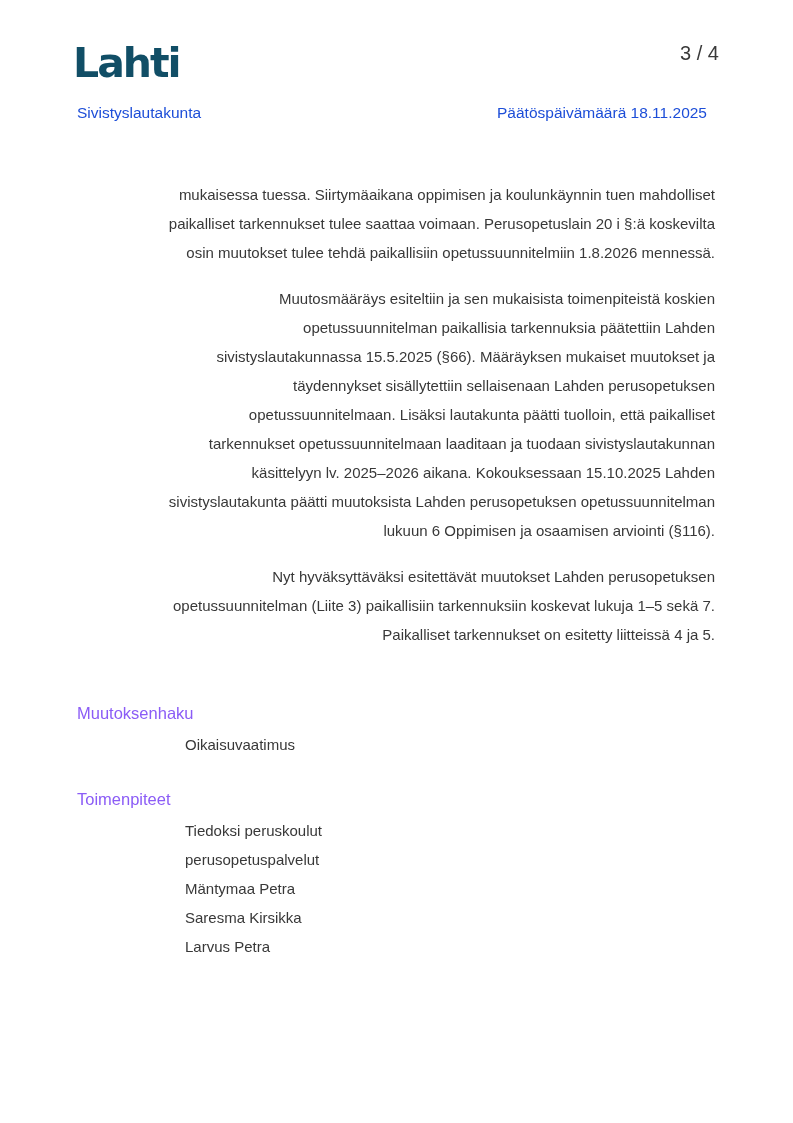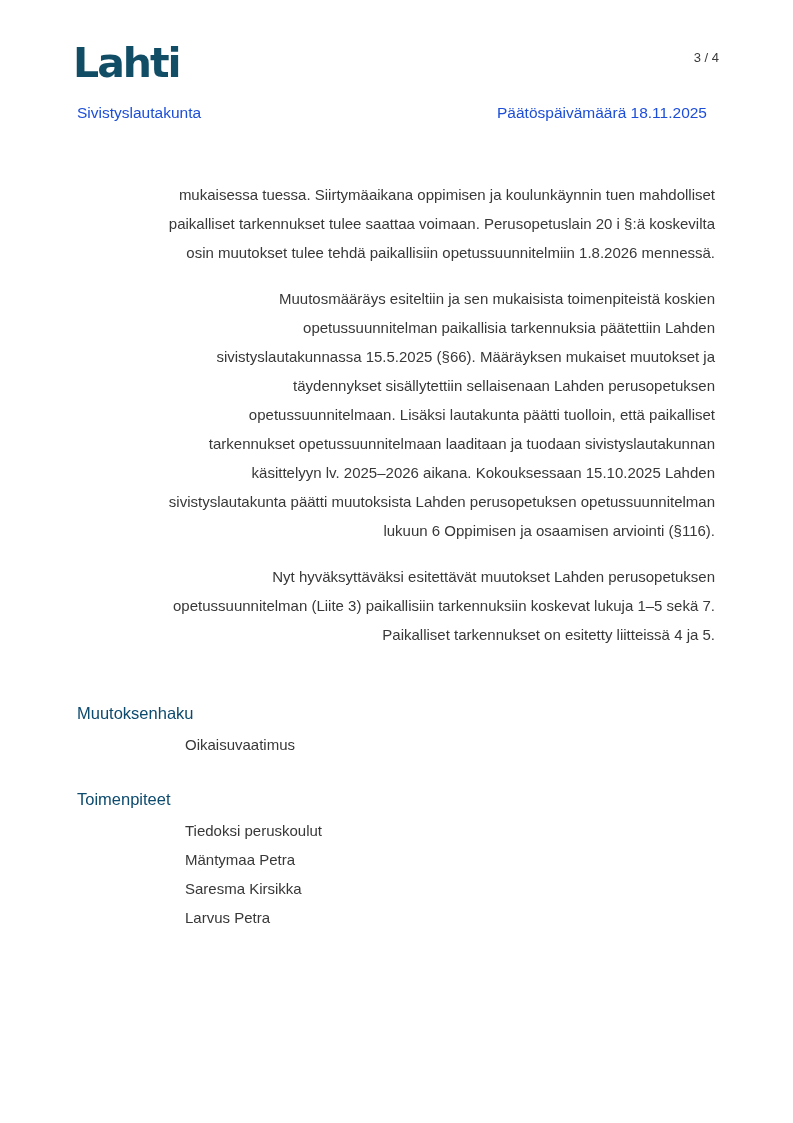--- a/index.html
+++ b/index.html
@@ -27,23 +27,23 @@
     font-family: "DejaVu Sans", sans-serif;
     font-weight: 800;
     font-size: 41px;
     line-height: 46px;
     letter-spacing: -2px;
     color: #114e66;
   }
 
   .page-number {
     position: absolute;
-    top: 50px;
+    top: 42px;
     right: 74px;
-    font-size: 13px;
+    font-size: 20px;
     color: #3a3a3a;
     margin-left: 16px;
   }
 
   .meta-row {
     position: absolute;
     top: 104px;
     left: 77px;
     right: 86px;
     display: flex;
@@ -76,21 +76,21 @@
     right: 77px;
   }
 
   .section-muutoksenhaku { top: 702px; }
   .section-toimenpiteet  { top: 788px; }
 
   .section-heading {
     font-size: 16.5px;
     font-weight: normal;
     line-height: 22px;
-    color: #0c4a6e;
+    color: #8b5cf6;
   }
 
   .section-items {
     margin-left: 108px; 
     margin-top: 6px;
   }
 
   .section-item {
     font-size: 15px;
     line-height: 29px;
@@ -121,19 +121,20 @@
     <div class="section-heading">Muutoksenhaku</div>
     <div class="section-items">
       <div class="section-item">Oikaisuvaatimus</div>
     </div>
   </div>
 
   <div class="section section-toimenpiteet">
     <div class="section-heading">Toimenpiteet</div>
     <div class="section-items">
       <div class="section-item">Tiedoksi peruskoulut</div>
+      <div class="section-item">perusopetuspalvelut</div>
       <div class="section-item">Mäntymaa Petra</div>
       <div class="section-item">Saresma Kirsikka</div>
       <div class="section-item">Larvus Petra</div>
     </div>
   </div>
 
 </div>
 
 </body></html>

